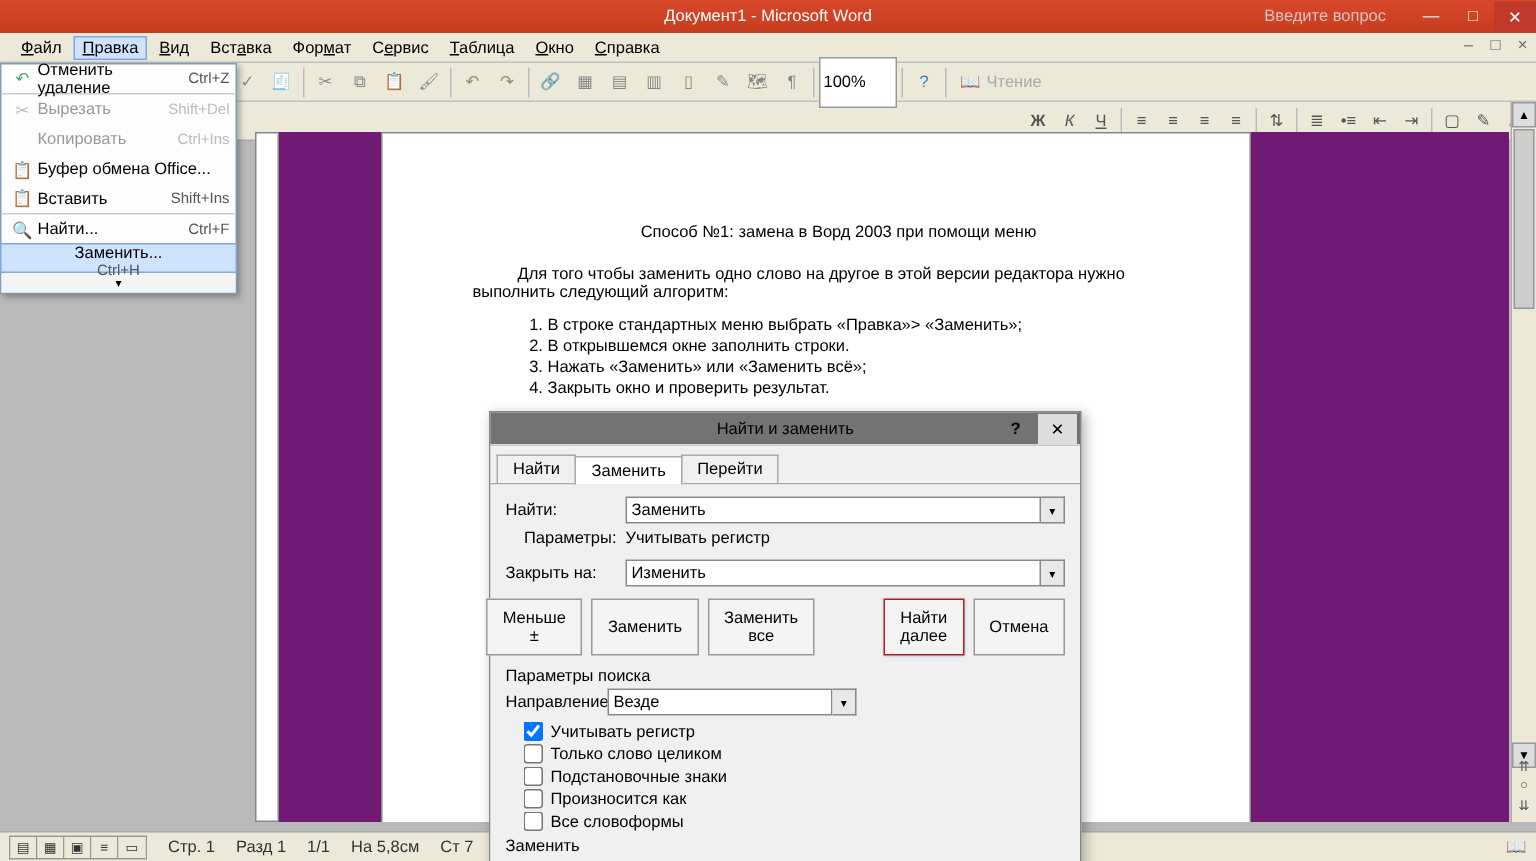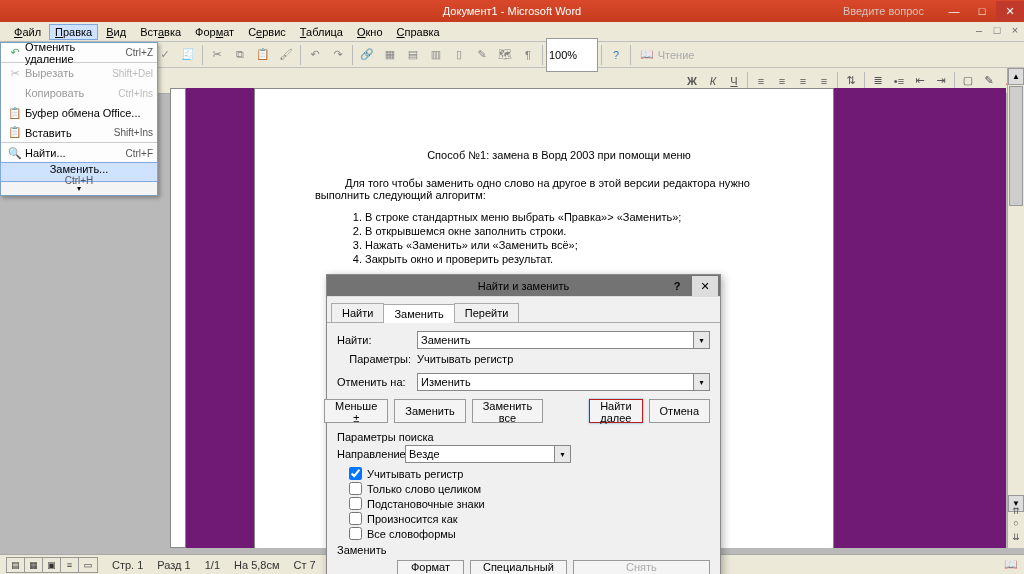--- a/index.html
+++ b/index.html
@@ -70,21 +70,21 @@
 .dialog .tabs .tab { padding: 3px 10px; border: 1px solid #aaa; border-bottom: none; background: #f0f0f0; margin-right: -1px; cursor: pointer; font-size: 11px; }
 .dialog .tabs .tab.active { background: #fff; position: relative; top: 1px; }
 .dialog .body { background: #f0f0f0; padding: 8px 10px; }
 .dialog .row { display: flex; align-items: center; margin-bottom: 4px; }
 .dialog .row .lbl { width: 80px; }
 .dialog .row .val { flex: 1; }
 .dialog .row .combo { flex: 1; display: flex; }
 .dialog .row .combo input { flex: 1; height: 18px; border: 1px solid #888; padding: 0 3px; font-size: 11px; }
 .dialog .row .combo .arr { width: 16px; height: 18px; border: 1px solid #888; border-left: none; background: #e8e8e8; display: flex; align-items: center; justify-content: center; font-size: 8px; cursor: pointer; }
 .dialog .btnrow { display: flex; justify-content: flex-end; gap: 6px; margin: 8px 0; }
-.dialog .btnrow button, .dialog .fmtrow button { height: 24px; padding: 0 10px; background: #f4f4f4; border: 1px solid #999; cursor: pointer; font-size: 11px; }
+.dialog .btnrow button, .dialog .fmtrow button { height: 38px; padding: 0 10px; background: #f4f4f4; border: 1px solid #999; cursor: pointer; font-size: 11px; }
 .dialog .btnrow button.default { border: 1px solid #b91c1c; box-shadow: 0 0 2px #6aa3e0; margin-left: 40px; }
 .dialog .section { font-size: 11px; margin: 4px 0 2px; }
 .dialog .chk { display: flex; align-items: center; margin-bottom: 2px; margin-left: 12px; }
 .dialog .chk input { margin-right: 5px; }
 .dialog .fmtrow { display: flex; gap: 6px; margin-top: 4px; margin-left: 60px; }
 .dialog .fmtrow button.disabled { color: #aaa; }
 </style>
 </head>
 <body>
 
@@ -260,21 +260,21 @@
       <div class="combo">
         <input value="Заменить" style="">
         <div class="arr">▾</div>
       </div>
     </div>
     <div class="row">
       <div class="lbl" style="text-align:right;padding-right:6px">Параметры:</div>
       <div class="val">Учитывать регистр</div>
     </div>
     <div class="row" style="margin-top:8px">
-      <div class="lbl">Отменить на:</div>
+      <div class="lbl">Закрыть на:</div>
       <div class="combo">
         <input value="Изменить" style="">
         <div class="arr">▾</div>
       </div>
     </div>
     <div class="btnrow">
       <button>Меньше ±</button>
       <button>Заменить</button>
       <button>Заменить все</button>
       <button class="default">Найти далее</button>

